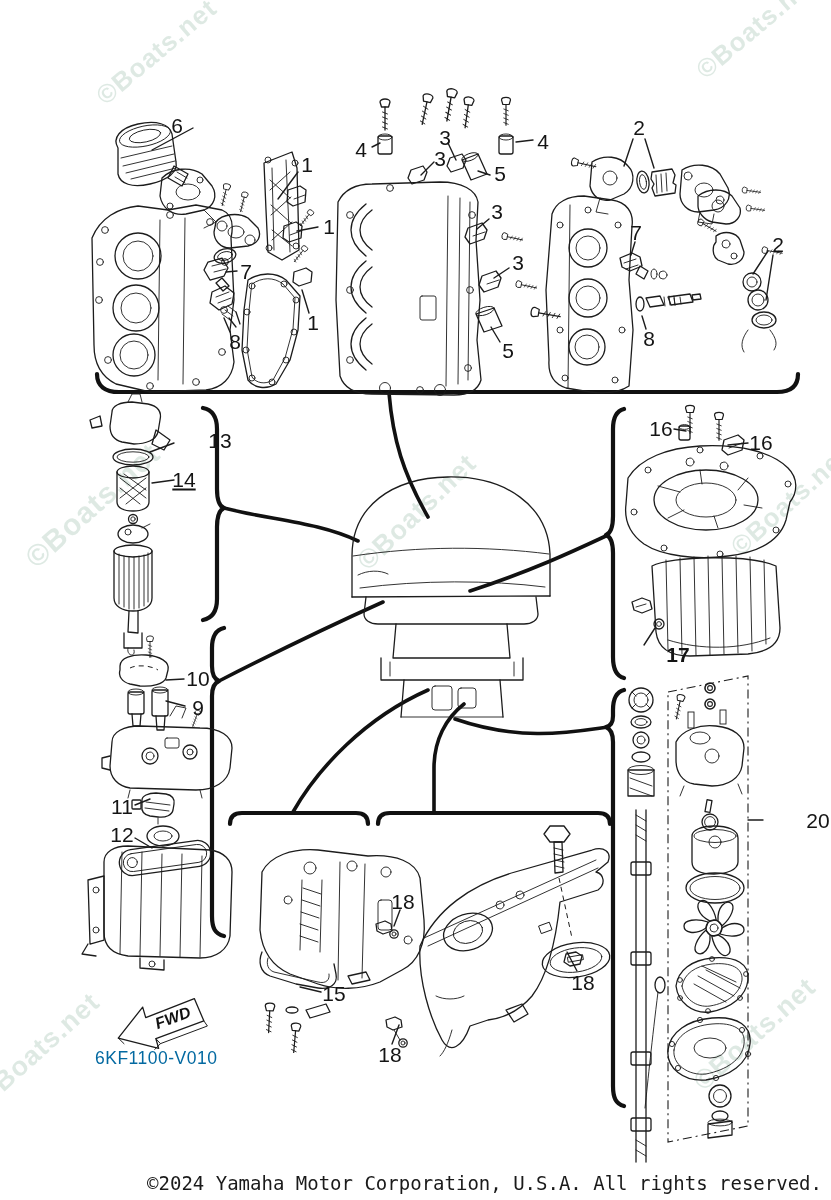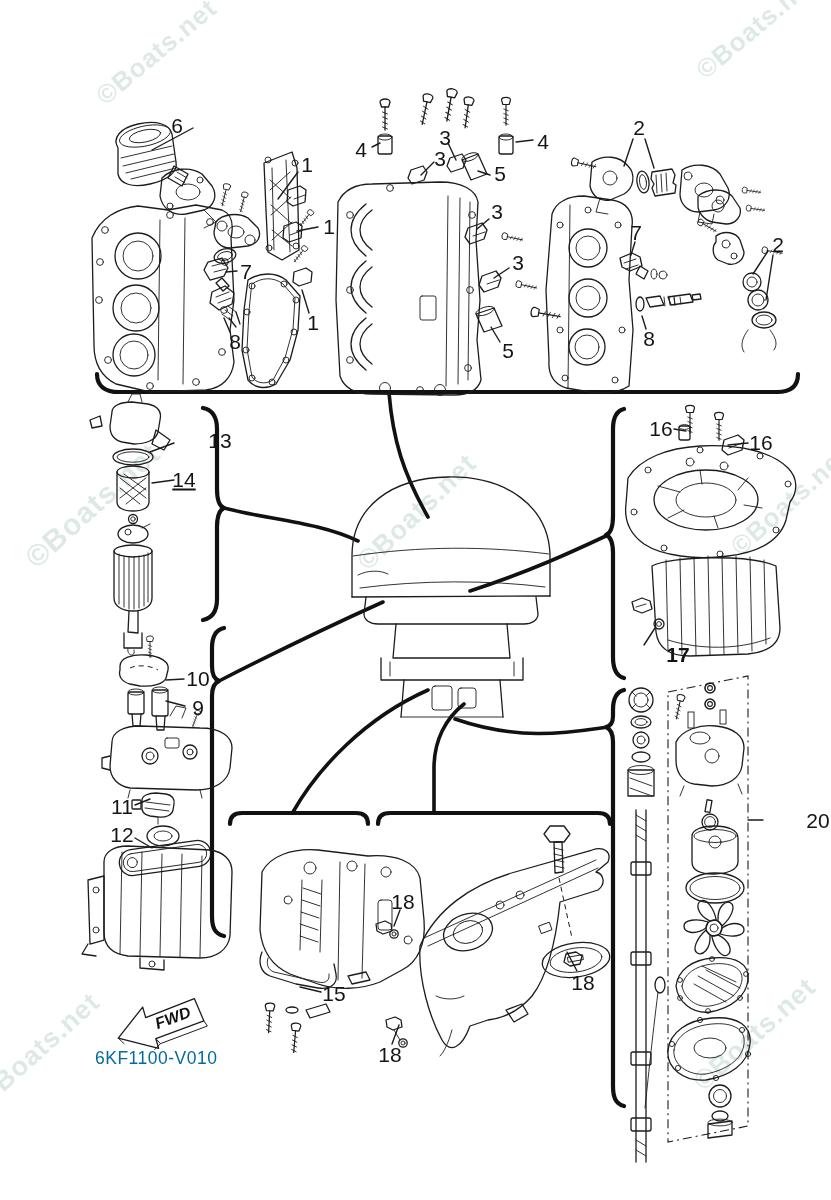--- a/index.html
+++ b/index.html
@@ -591,13 +591,14 @@
   <div class="callout" style="left:198px;top:707px;">9</div>
   <div class="callout" style="left:122px;top:806px;">11</div>
   <div class="callout" style="left:122px;top:834px;text-align:center;">12</div>
   <div class="callout" style="left:774px;top:820px;margin-left:44px;">20</div>
   <div class="callout" style="left:334px;top:993px;">15</div>
   <div class="callout" style="left:403px;top:901px;">18</div>
   <div class="callout" style="left:390px;top:1054px;">18</div>
   <div class="callout" style="left:583px;top:982px;">18</div>
 
   <div id="code-text">6KF1100-V010</div>
+  <div id="copyright">©2024 Yamaha Motor Corporation, U.S.A. All rights reserved.</div>
 </div>
 
 </body></html>

